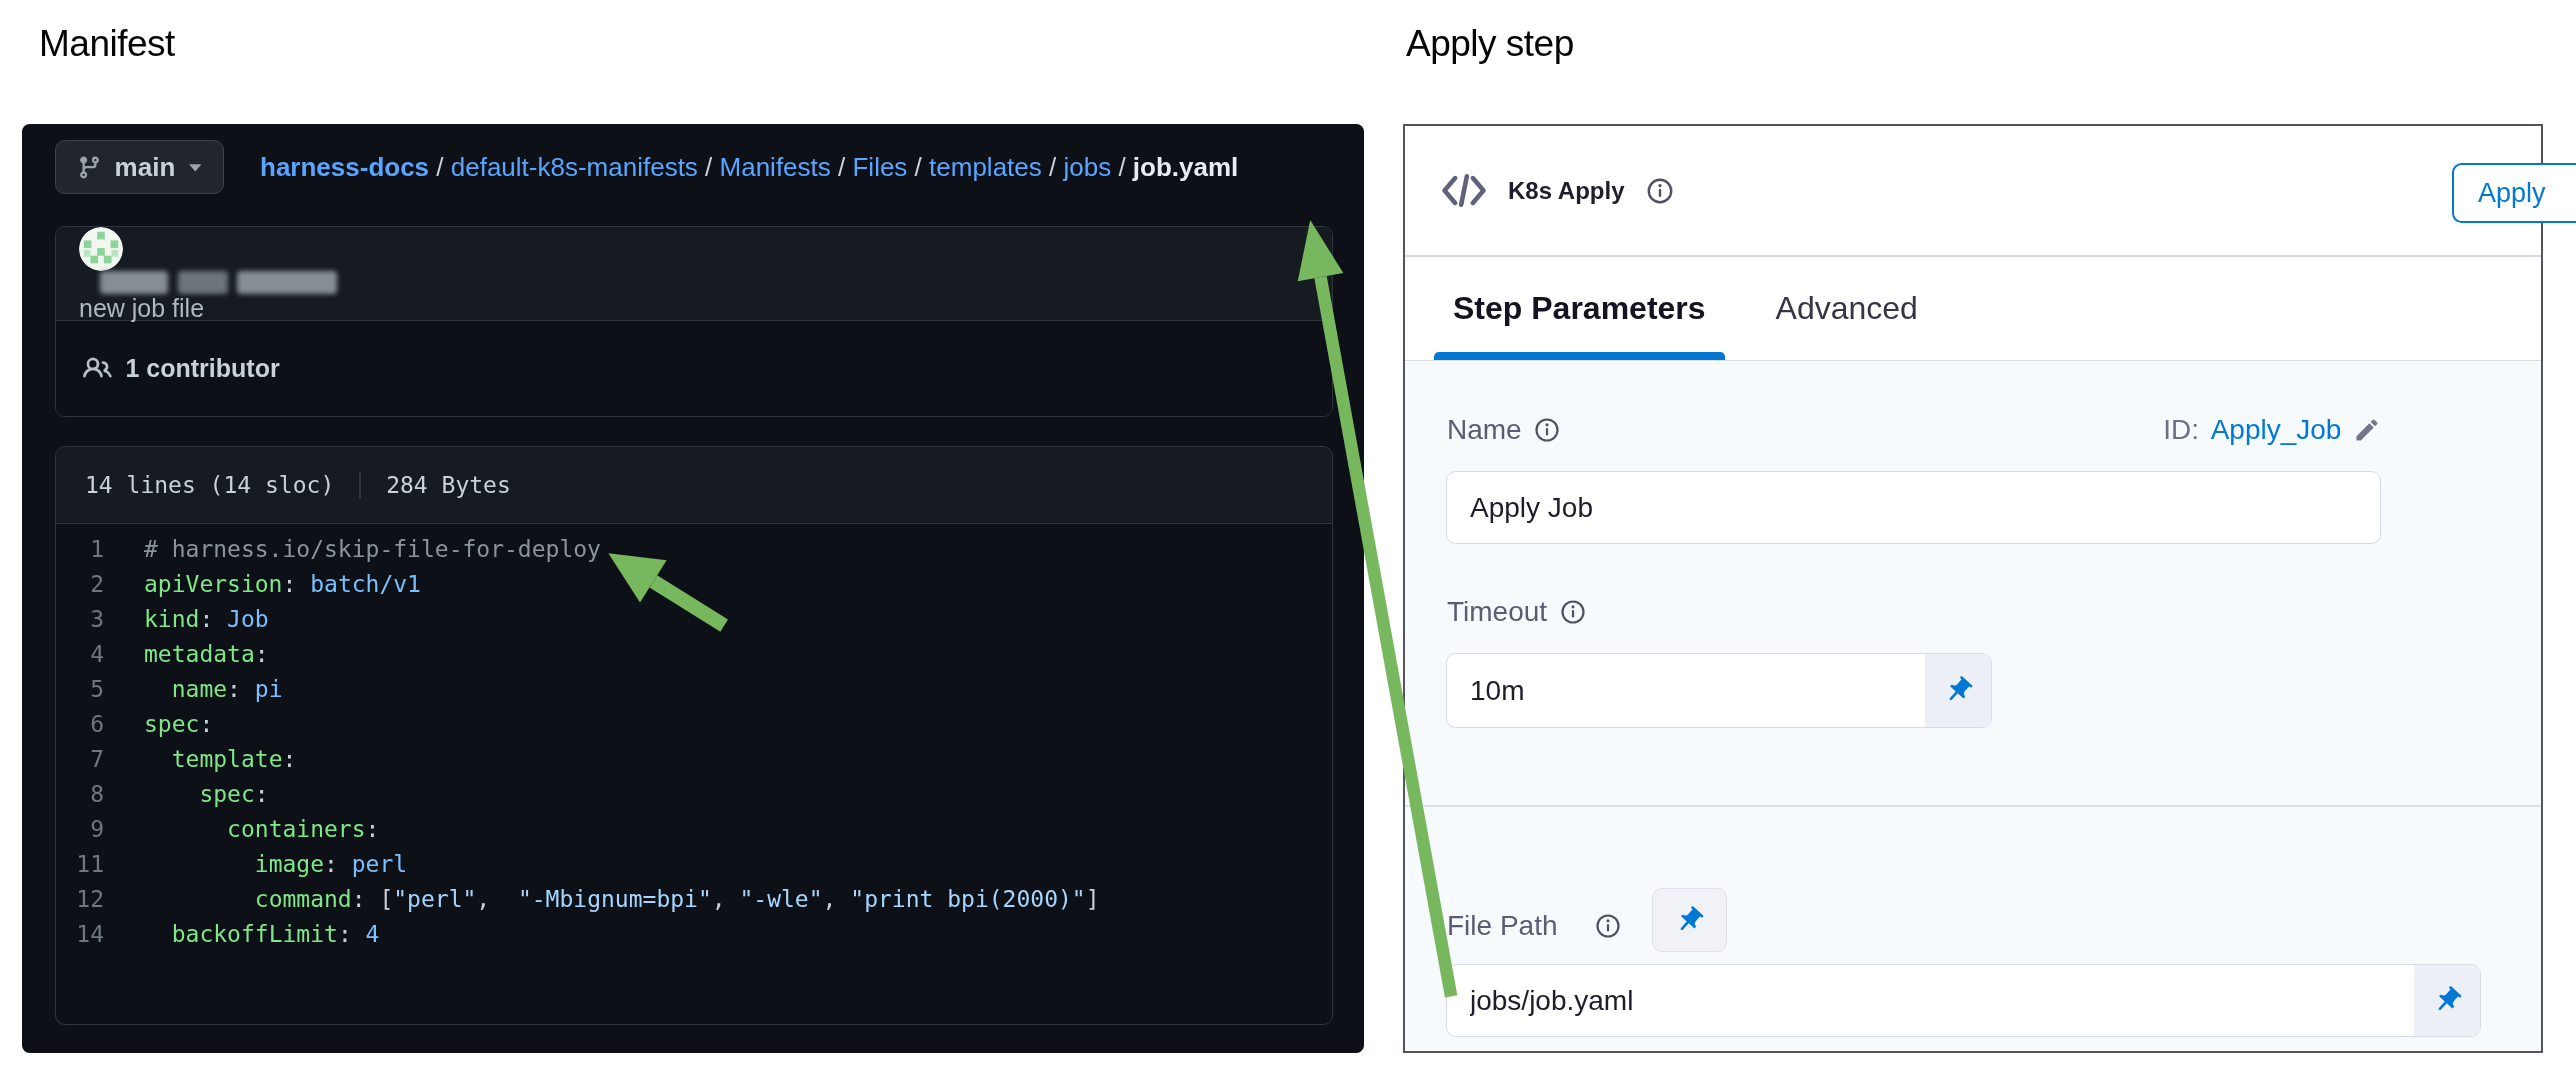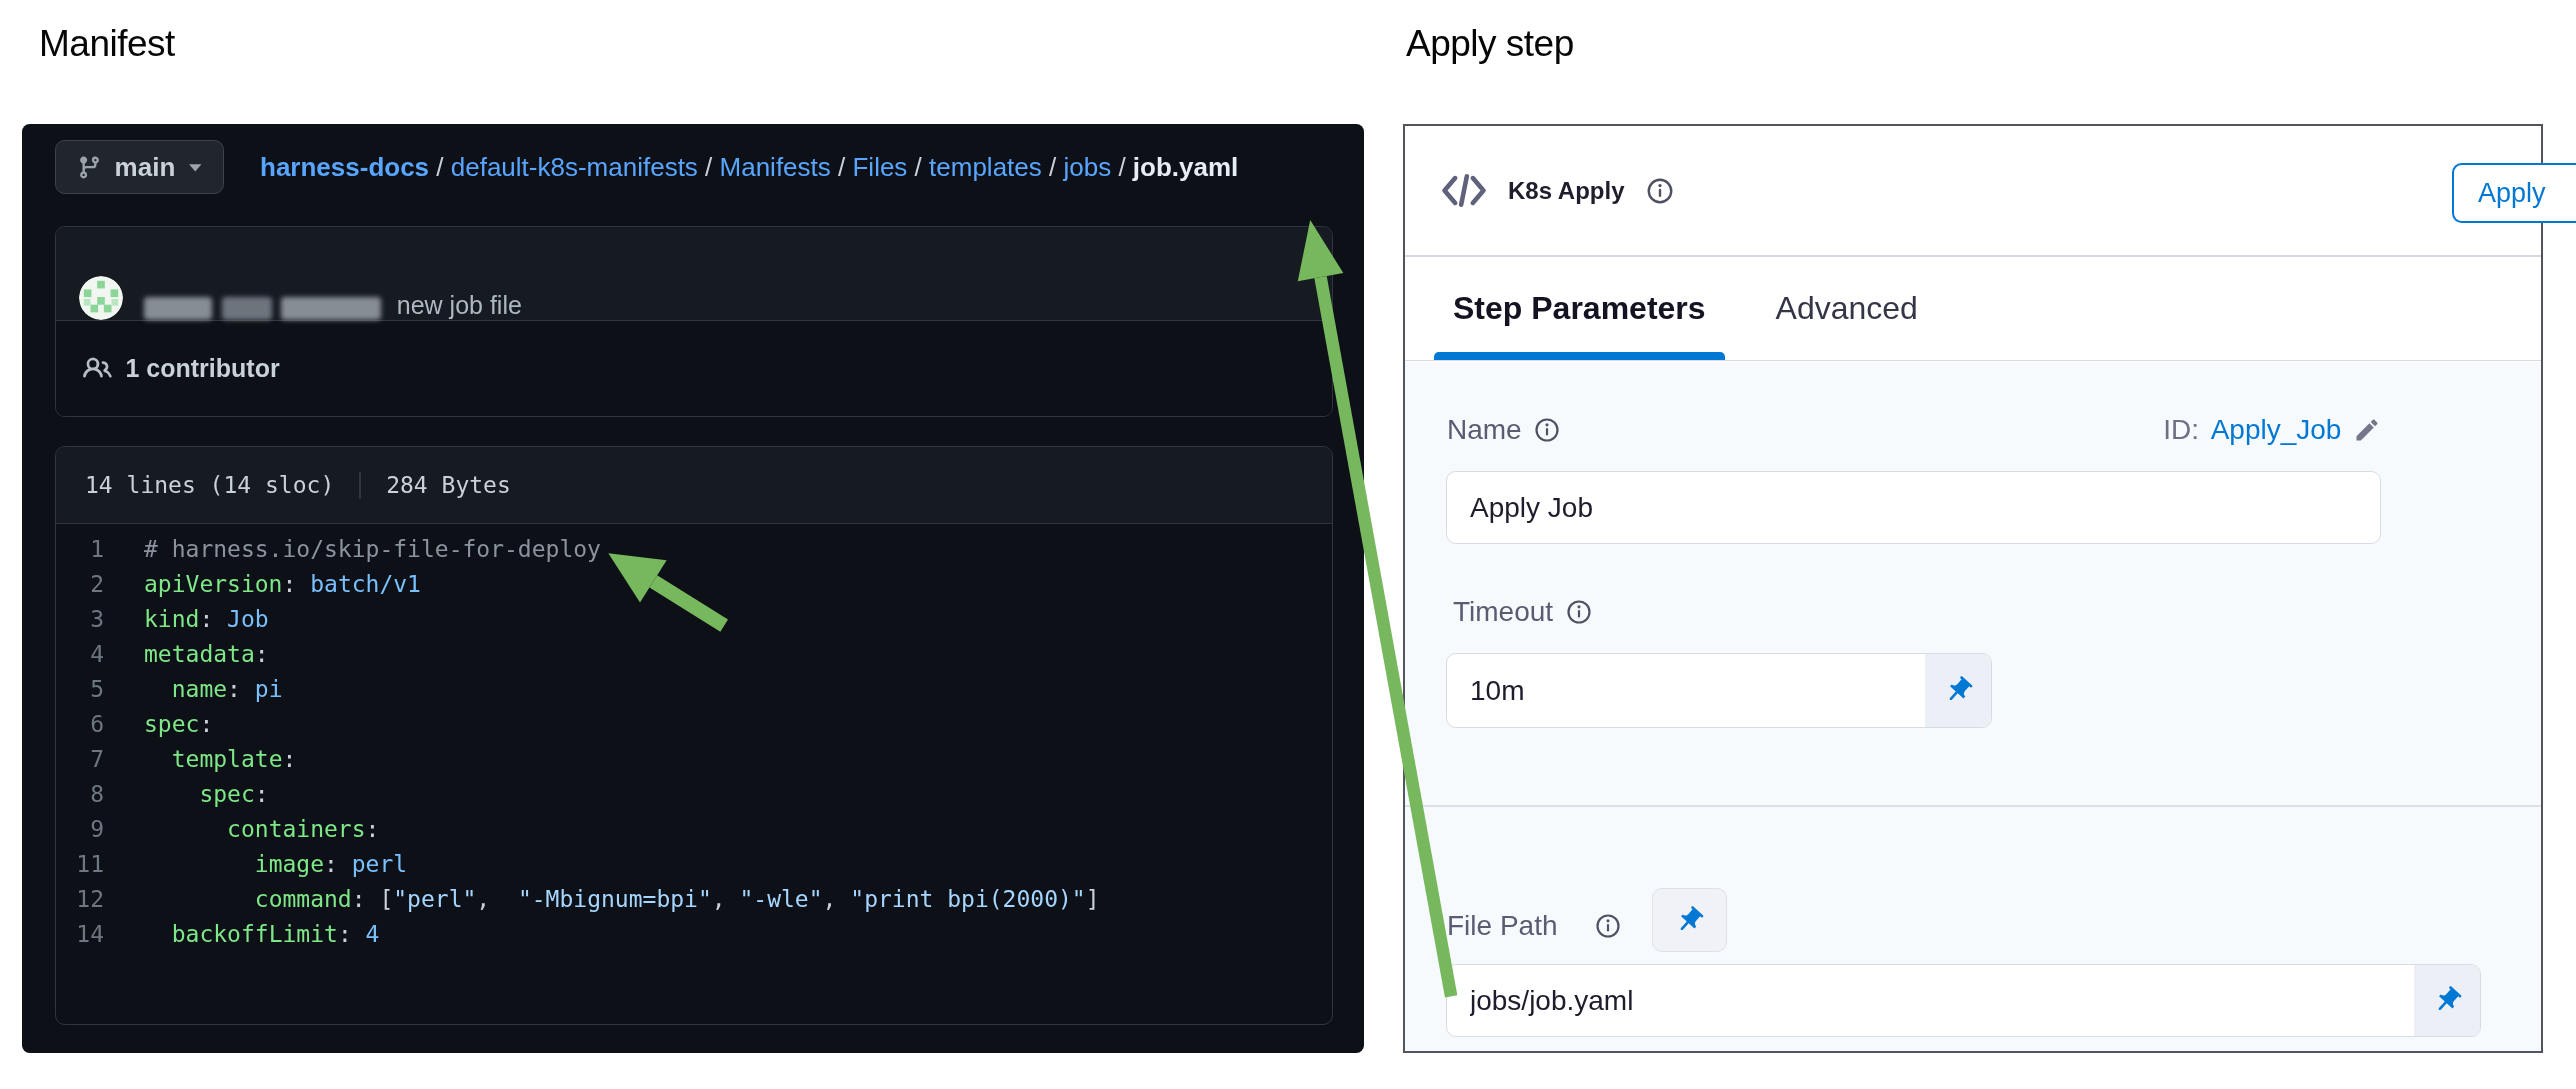--- a/index.html
+++ b/index.html
@@ -20,21 +20,21 @@
   .breadcrumb{position:absolute;left:238px;top:0;height:87px;display:flex;align-items:center;
               font-size:26px;white-space:pre;}
   .bc-link{color:#58a6ff;cursor:pointer;}
   .bc-link.bold{font-weight:700;}
   .bc-sep{color:#c9d1d9;}
   .bc-current{color:#e6edf3;font-weight:700;}
 
   .commit-box{position:absolute;left:33px;top:102px;width:1276px;height:189px;
               border:1px solid #30363d;border-radius:9.7px;overflow:hidden;}
   .commit-row{height:93px;background:#161b22;border-bottom:1px solid #30363d;
-              display:flex;align-items:flex-end;padding-left:23px;}
+              display:flex;align-items:flex-start;padding-left:23px;flex-direction:column;}
   .avatar{width:44px;height:44px;border-radius:50%;overflow:hidden;flex:0 0 auto;}
   .censored{display:inline-flex;align-items:center;gap:9.7px;margin-left:21px;margin-right:15.4px;}
   .censored i{display:block;height:23px;border-radius:3.9px;background:#9aa1a9;filter:blur(2.9px);opacity:.85;}
   .censored i:nth-child(1){width:68px;}
   .censored i:nth-child(2){width:50px;background:#7d848c;}
   .censored i:nth-child(3){width:100px;}
   .commit-msg{color:#aeb8c2;font-size:25px;}
   .contrib-row{height:95px;background:#0d1117;display:flex;align-items:center;padding-left:27px;gap:13.5px;
                color:#c9d1d9;font-size:25px;font-weight:600;}
 
@@ -67,21 +67,21 @@
         gap:70px;padding-left:48px;background:#fff;border-bottom:1.9px solid #d9dae5;box-sizing:border-box;}
   .tab{font-size:32px;font-weight:500;color:#343546;position:relative;height:100%;
        display:flex;align-items:center;cursor:pointer;}
   .tab.active{font-weight:700;color:#131322;}
   .tab.active::after{content:"";position:absolute;left:-19.3px;right:-19.3px;bottom:0;height:7.7px;
                      background:#0278d5;border-radius:4.8px 4.8px 0 0;}
   .hrn-content{position:absolute;left:0;right:0;top:236px;bottom:0;background:#f7fafd;}
   .field-label{position:absolute;display:flex;align-items:center;gap:11.6px;
                font-size:28px;color:#5a5c71;}
   .lbl-name{left:42px;top:52px;}
-  .lbl-timeout{left:48px;top:234px;}
+  .lbl-timeout{left:42px;top:234px;}
   .lbl-filepath{left:42px;top:548px;gap:36px;}
   .id-row{position:absolute;right:160px;top:52px;display:flex;align-items:center;gap:11.6px;font-size:28px;}
   .id-label{color:#6d6f83;}
   .id-value{color:#0278d5;cursor:pointer;}
   .edit-icon{color:#74768a;display:inline-flex;cursor:pointer;}
   .txt-input{box-sizing:border-box;border:1.9px solid #d9dae3;border-radius:9.7px;background:#fff;
              font-family:"Liberation Sans",sans-serif;font-size:28px;color:#1d1d2c;
              padding:0 23px;outline:none;}
   .name-input{position:absolute;left:41px;top:109px;width:935px;height:73px;}
   .input-wrap{position:absolute;box-sizing:border-box;border:1.9px solid #d9dae3;border-radius:9.7px;

